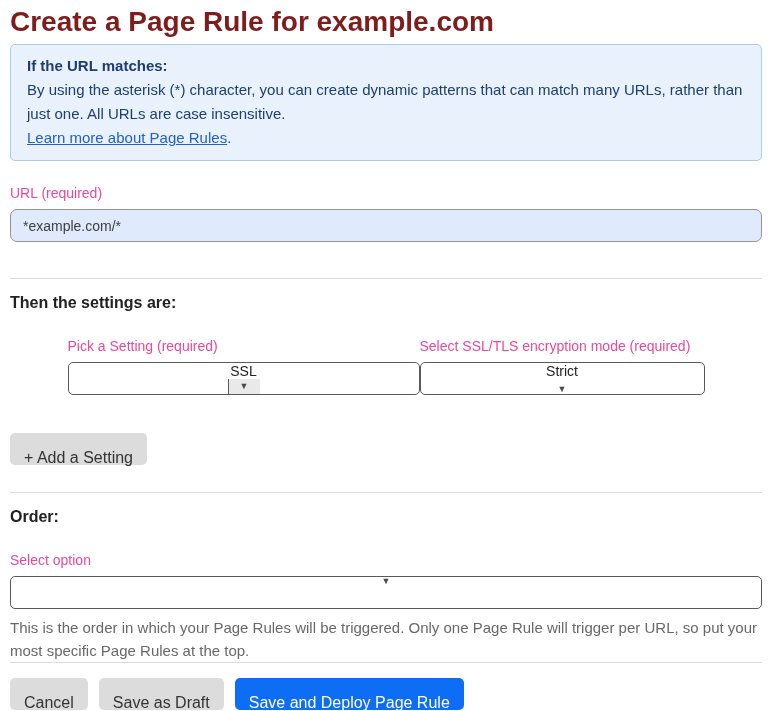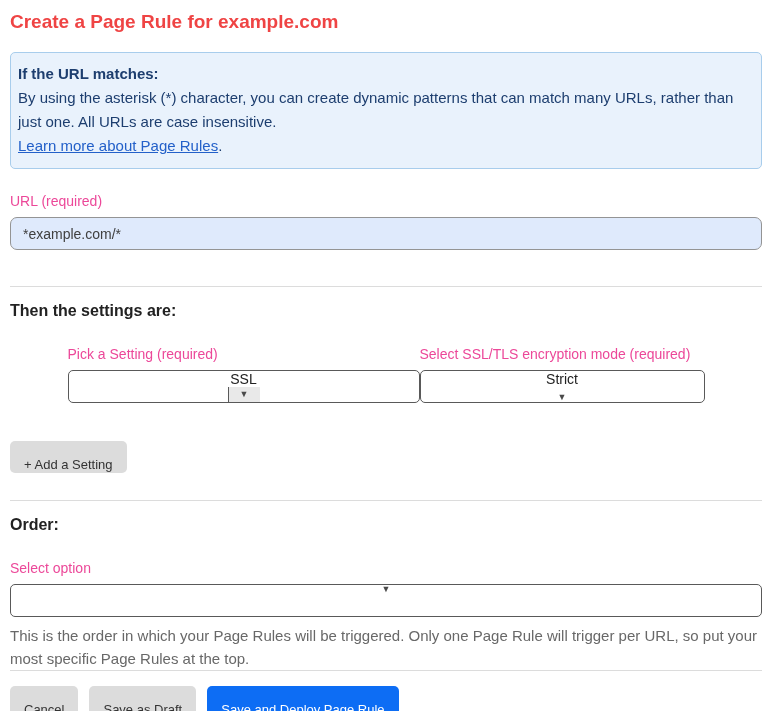--- a/index.html
+++ b/index.html
@@ -6,31 +6,31 @@
   html, body { background: #ffffff; }
   body {
     width: 772px;
     height: 711px;
     font-family: "Liberation Sans", sans-serif;
     color: #333;
     padding: 8px 10px 0 10px;
     overflow: hidden;
   }
   .page-title {
-    font-size: 19px;
+    font-size: 28px;
     font-weight: bold;
-    color: #ef4444;
+    color: #7f1d1d;
     line-height: 28px;
-    margin-bottom: 16px;
+    margin-bottom: 8px;
   }
   .info-box {
     background: #e9f2fc;
     border: 1px solid #a8cdec;
     border-radius: 5px;
-    padding: 9px 16px 10px 7px;
+    padding: 9px 16px 10px 16px;
     color: #1d3e6f;
     font-size: 15px;
     line-height: 24px;
     margin-bottom: 24px;
   }
   .info-box .info-heading { font-weight: bold; }
   .info-box a {
     color: #2360c9;
     text-decoration: underline;
     cursor: pointer;
@@ -108,21 +108,21 @@
   .arrow-plain {
     padding: 0 12px;
     display: flex;
     align-items: center;
   }
   .btn {
     display: inline-block;
     border: none;
     border-radius: 5px;
     font-family: "Liberation Sans", sans-serif;
-    font-size: 13px;
+    font-size: 16px;
     height: 31px;
     padding: 16px 14px;
     cursor: pointer;
   }
   .btn-secondary {
     background: #dcdcdc;
     color: #333;
   }
   .btn-primary {
     background: #0d6df4;

